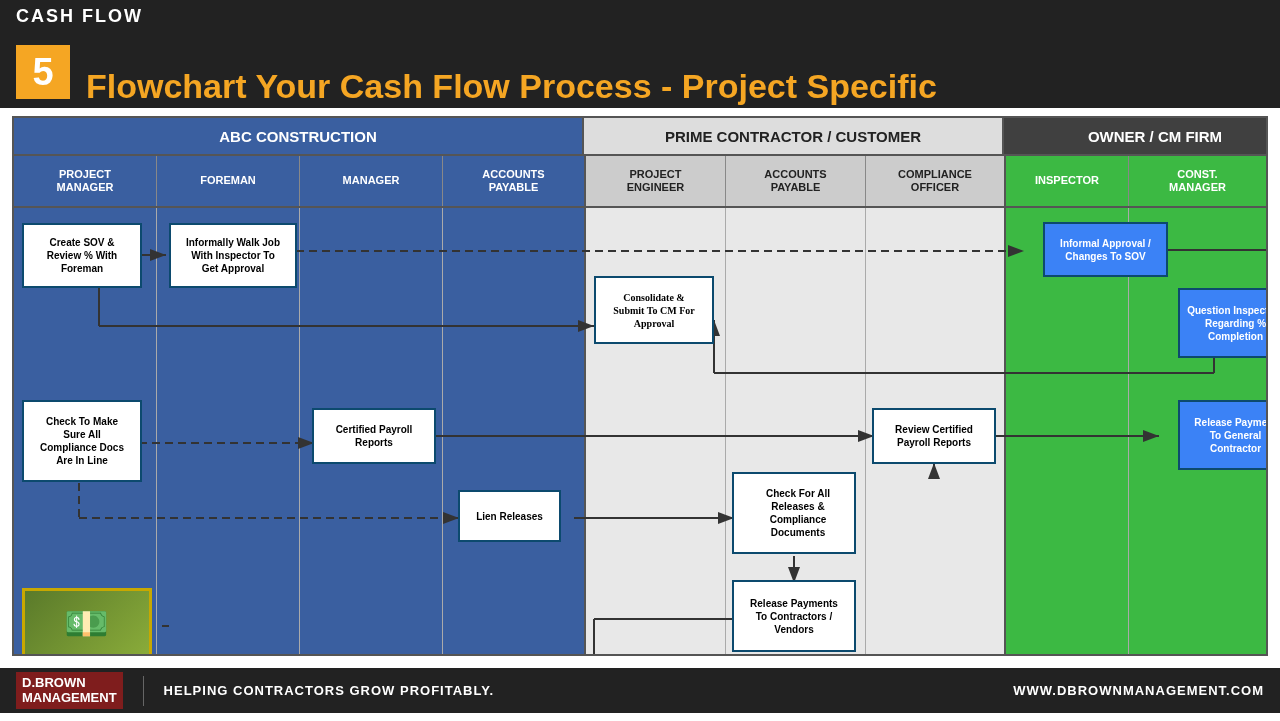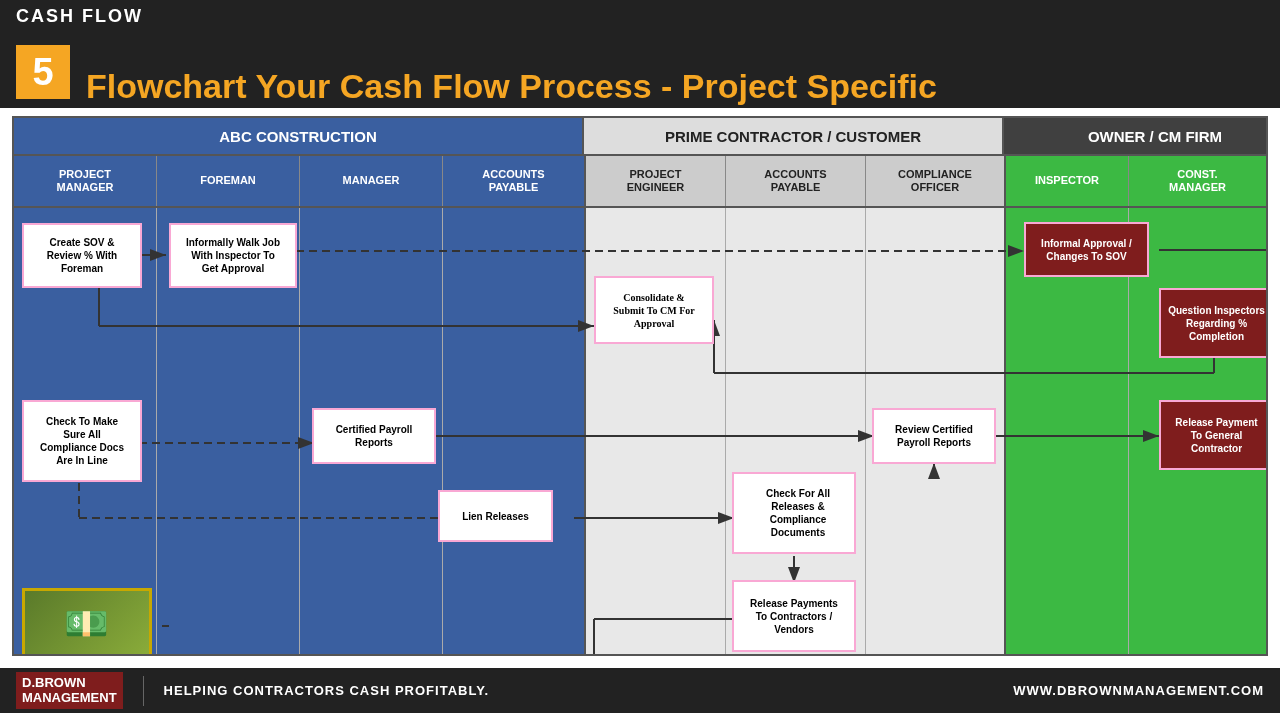--- a/index.html
+++ b/index.html
@@ -151,34 +151,35 @@
     .lane-ap1 { width: 143px; background: #3a5fa0; border-right: 2px solid #555 !important; }
     .lane-pe { width: 140px; background: #e8e8e8; }
     .lane-ap2 { width: 140px; background: #e8e8e8; }
     .lane-co { width: 140px; background: #e8e8e8; border-right: 2px solid #555 !important; }
     .lane-insp { width: 123px; background: #3cb943; }
     .lane-cm { flex: 1; background: #3cb943; border-right: none !important; }
 
     .flow-box {
       position: absolute;
       background: #fff;
-      border: 2px solid #f9a8d4;
+      border: 2px solid #0c4a6e;
       font-size: 10px;
       text-align: center;
       display: flex;
       align-items: center;
       justify-content: center;
       padding: 4px;
       line-height: 1.3;
       font-weight: 600;
     }
 
     .flow-box.green-bg {
-      background: #7f1d1d;
-      color: #fff;
+      background: #3b82f6;
+      color: #fff;
+      margin-left: 19px;
     }
 
     .money-img {
       position: absolute;
       width: 108px;
       height: 68px;
       background: #8B7536;
       border: 3px solid #f5a623;
       display: flex;
       align-items: center;
@@ -357,21 +358,21 @@
       </div>
 
       <div class="flow-box" style="left:858px; top:200px; width:124px; height:56px;">
         Review Certified<br>Payroll Reports
       </div>
 
       <div class="flow-box green-bg" style="left:1145px; top:192px; width:115px; height:70px;">
         Release Payment<br>To General<br>Contractor
       </div>
 
-      <div class="flow-box" style="left:424px; top:282px; width:115px; height:52px;">
+      <div class="flow-box" style="left:444px; top:282px; width:103px; height:52px;">
         Lien Releases
       </div>
 
       <div class="flow-box" style="left:718px; top:264px; width:124px; height:82px;padding-left:12px;">
         Check For All<br>Releases &amp;<br>Compliance<br>Documents
       </div>
 
       <div class="flow-box" style="left:718px; top:372px; width:124px; height:72px;">
         Release Payments<br>To Contractors /<br>Vendors
       </div>
@@ -385,15 +386,15 @@
 </div>
 
 <div class="footer">
   <div class="footer-logo">
     <div class="footer-logo-icon">
       <div>D.BROWN</div>
       <div>MANAGEMENT</div>
     </div>
   </div>
   <div class="footer-divider"></div>
-  <div class="footer-tagline">HELPING CONTRACTORS CASH PROFITABLY.</div>
+  <div class="footer-tagline">HELPING CONTRACTORS GROW PROFITABLY.</div>
   <div class="footer-url">WWW.DBROWNMANAGEMENT.COM</div>
 </div>
 
 </body></html>

